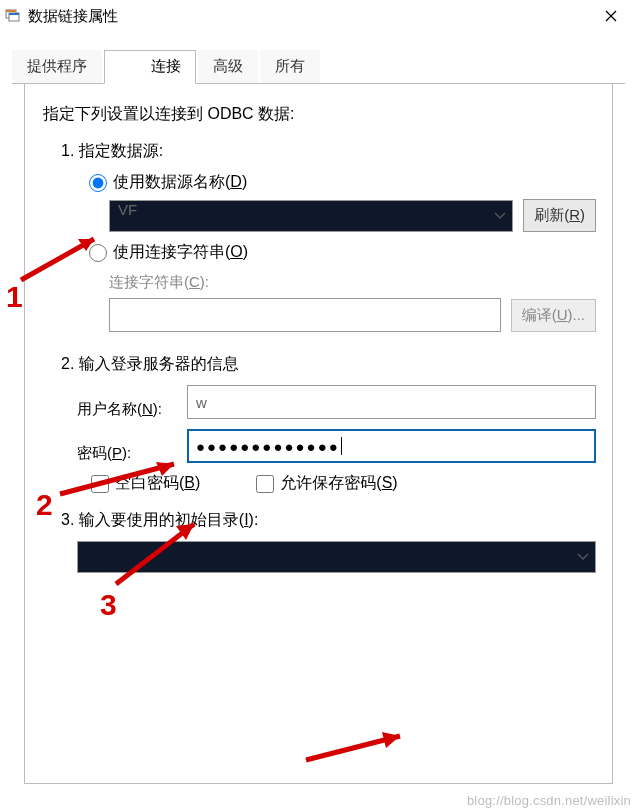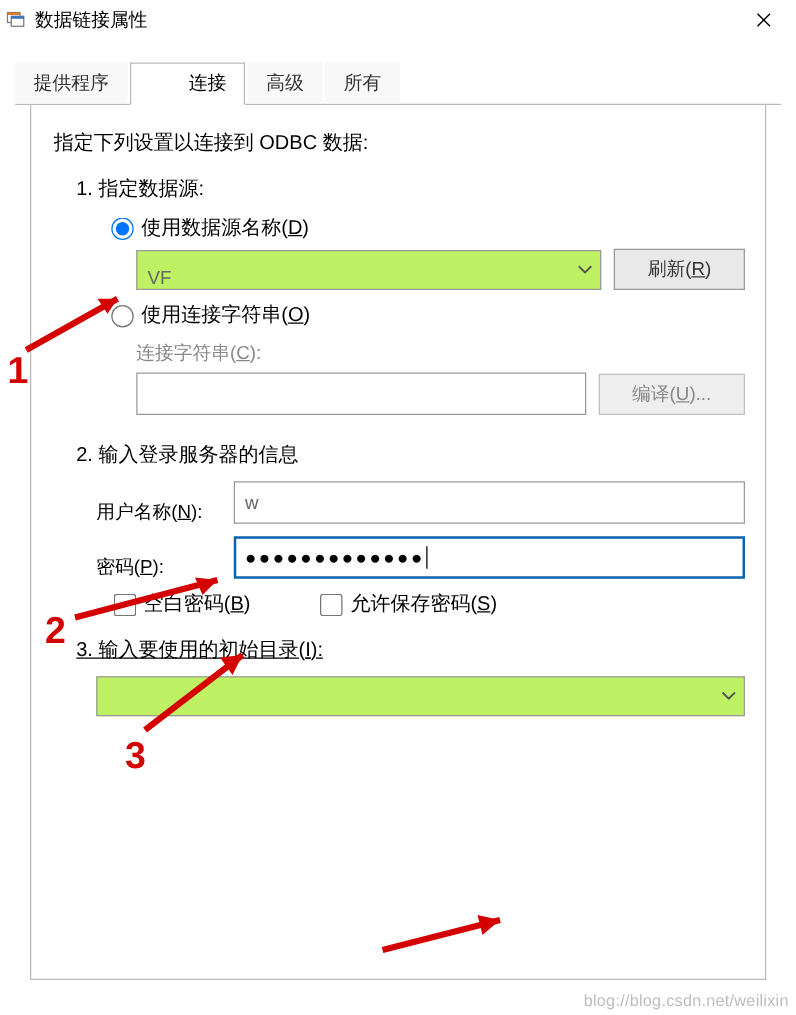--- a/index.html
+++ b/index.html
@@ -88,36 +88,36 @@
       display: flex;
       align-items: center;
       margin: 6px 0 10px 66px;
       gap: 10px;
     }
     .combo {
       flex: 1;
       height: 32px;
       border: 1px solid #999999;
       display: flex;
-      align-items: flex-end;
+      align-items: flex-start;
       padding: 0 8px;
       position: relative;
-      background: #bef264;
+      background: #0f172a;
       color: #666;
     }
     .combo .chev {
       position: absolute;
       right: 6px; top: 50%;
       transform: translateY(-50%);
       font-size: 12px; color: #555;
     }
     .btn {
       border: 1px solid #999999;
       background: #e9e9e9;
-      padding: 6px 26px;
+      padding: 6px 10px;
       font-size: 15px;
       color: #333;
       min-width: 68px;
       text-align: center;
     }
     .btn.disabled {
       background: #eeeeee;
       color: #888888;
       border-color: #c0c0c0;
     }
@@ -268,21 +268,21 @@
       <label class="check-row">
         <input type="checkbox" style="">
         <span>空白密码(<u class="mn">B</u>)</span>
       </label>
       <label class="check-row">
         <input type="checkbox" style="">
         <span>允许保存密码(<u class="mn">S</u>)</span>
       </label>
     </div>
 
-    <div class="section-label" style="margin-top:16px;text-decoration:underline;">3. 输入要使用的初始目录(<u class="mn">I</u>):</div>
+    <div class="section-label" style="margin-top:16px;">3. 输入要使用的初始目录(<u class="mn">I</u>):</div>
 
     <div class="cat-row">
       <div class="combo">
         <span></span>
         <span class="chev">
           <svg width="12" height="8" viewBox="0 0 12 8">
               <polyline points="1,1 6,6 11,1" fill="none" stroke="#555" stroke-width="1.5"></polyline>
             </svg>
         </span>
       </div>

